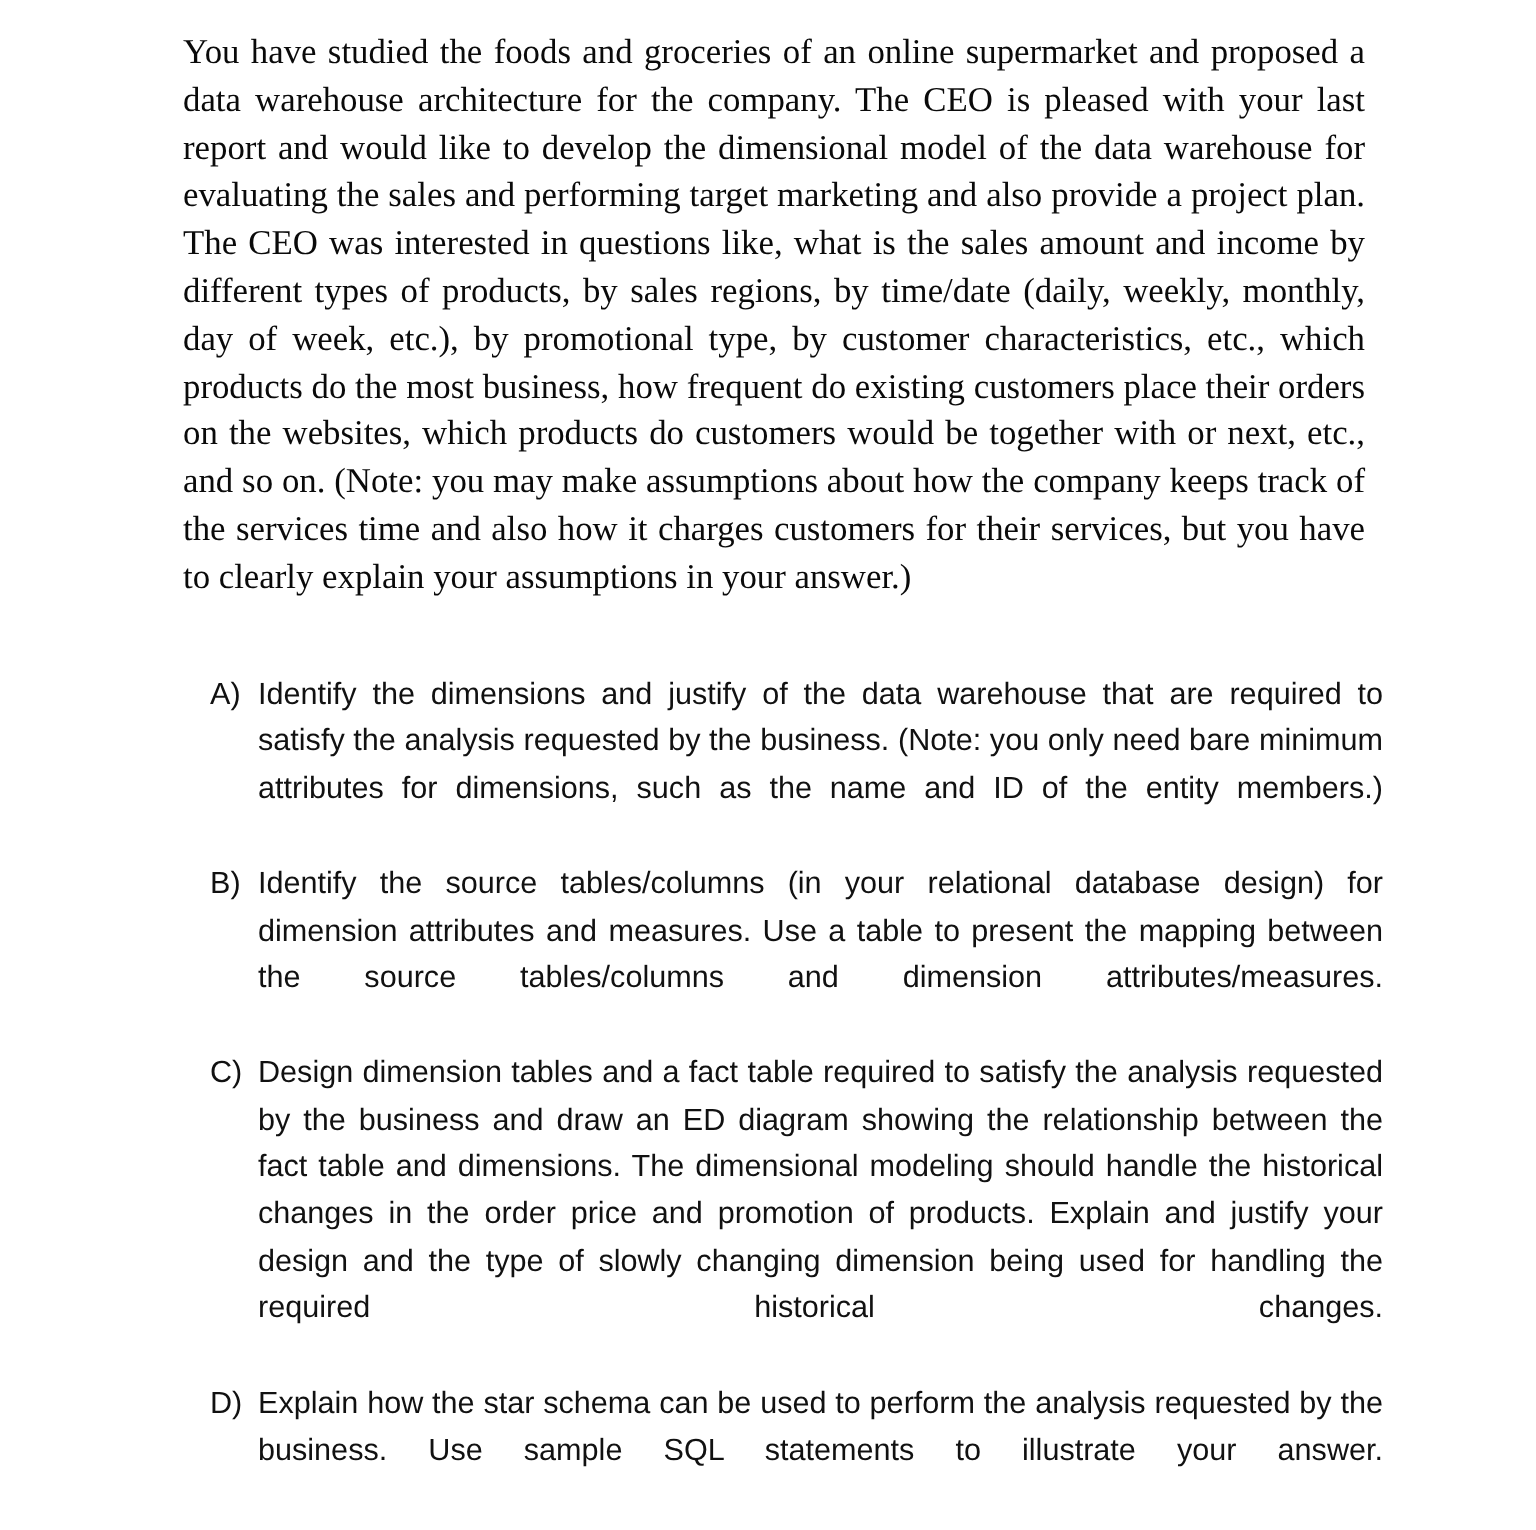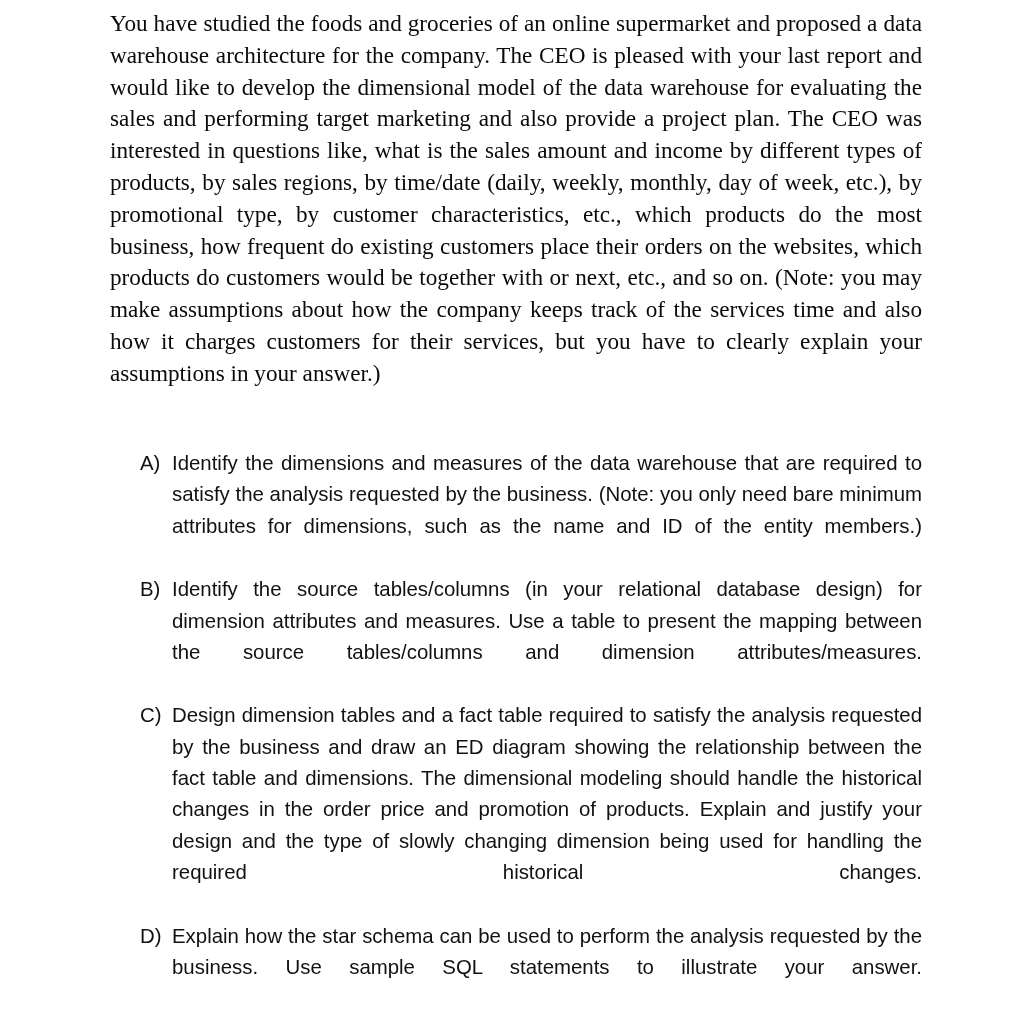--- a/index.html
+++ b/index.html
@@ -29,21 +29,21 @@
     top: 8px;
     width: 812px;
     font-family: "Liberation Serif", "DejaVu Serif", serif;
     font-size: 23.2px;
     line-height: 31.8px;
     text-align: justify;
     text-justify: inter-word;
     color: #0a0a0a;
     -webkit-font-smoothing: antialiased;
   }
-  .intro p { margin: 0; }
+  .intro p { margin: 12px; }
 
   
   .list {
     position: absolute;
     left: 140px;
     top: 448px;
     width: 782px;
     font-family: "Liberation Sans", "DejaVu Sans", sans-serif;
     font-size: 20.4px;
     line-height: 31.4px;
@@ -79,21 +79,21 @@
 <div class="page">
 
   <div class="intro">
     <p>You have studied the foods and groceries of an online supermarket and proposed a data warehouse architecture for the company. The CEO is pleased with your last report and would like to develop the dimensional model of the data warehouse for evaluating the sales and performing target marketing and also provide a project plan. The CEO was interested in questions like, what is the sales amount and income by different types of products, by sales regions, by time/date (daily, weekly, monthly, day of week, etc.), by promotional type, by customer characteristics, etc., which products do the most business, how frequent do existing customers place their orders on the websites, which products do customers would be together with or next, etc., and so on. (Note: you may make assumptions about how the company keeps track of the services time and also how it charges customers for their services, but you have to clearly explain your assumptions in your answer.)</p>
   </div>
 
   <div class="list">
 
     <div class="item">
       <span class="marker">A)</span>
-      <span class="item-text">Identify the dimensions and measures of the data warehouse that are required to satisfy the analysis requested by the business. (Note: you only need bare minimum attributes for dimensions, such as the name and ID of the entity members.)</span>
+      <span class="item-text">Identify the dimensions and justify of the data warehouse that are required to satisfy the analysis requested by the business. (Note: you only need bare minimum attributes for dimensions, such as the name and ID of the entity members.)</span>
     </div>
 
     <div class="item">
       <span class="marker">B)</span>
       <span class="item-text">Identify the source tables/columns (in your relational database design) for dimension attributes and measures. Use a table to present the mapping between the source tables/columns and dimension attributes/measures.</span>
     </div>
 
     <div class="item">
       <span class="marker">C)</span>
       <span class="item-text">Design dimension tables and a fact table required to satisfy the analysis requested by the business and draw an ED diagram showing the relationship between the fact table and dimensions. The dimensional modeling should handle the historical changes in the order price and promotion of products. Explain and justify your design and the type of slowly changing dimension being used for handling the required historical changes.</span>

